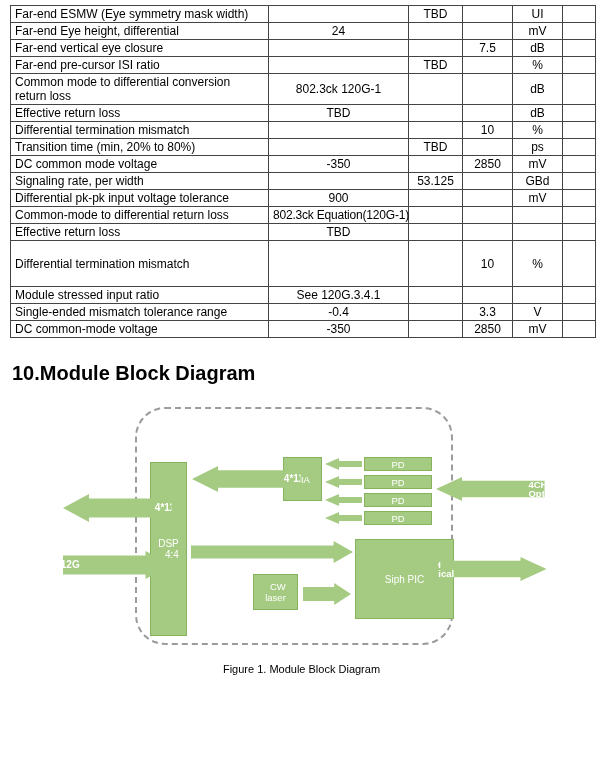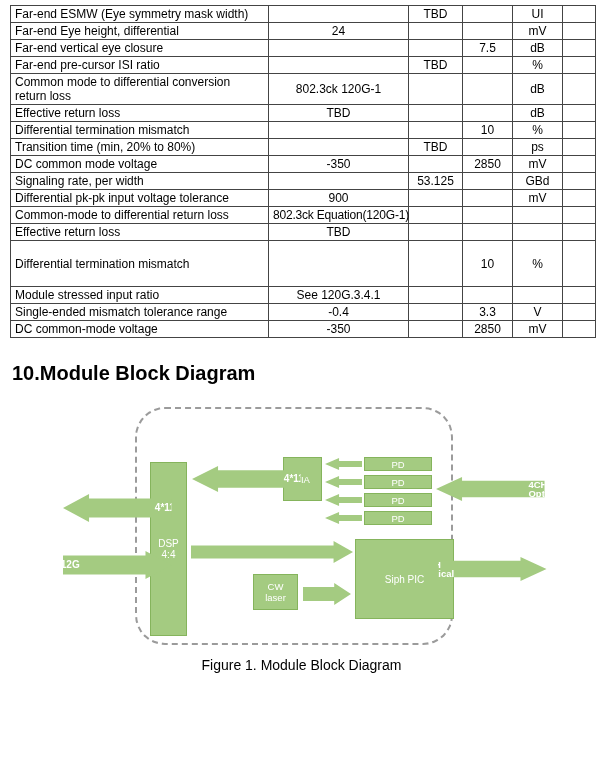--- a/index.html
+++ b/index.html
@@ -44,38 +44,38 @@
   .dashed-box {
     position: absolute; left: 135px; top: 8px; width: 318px; height: 238px;
     border: 2px dashed var(--dashGray, #999); border-radius: 30px;
   }
   .block {
     position: absolute;
     background: var(--green, #a4cb81);
     border: 1px solid var(--greenBorder, #85b45c);
     color: #fff;
     display: flex; align-items: center; justify-content: center;
-    text-align: center; font-size: 10px; line-height: 11px;
+    text-align: right; font-size: 10px; line-height: 11px;
     white-space: pre-line;
   }
   .arrow {
     position: absolute;
     background: var(--green, #a4cb81);
     color: #fff; font-weight: bold; font-size: 10px;
     display: flex; align-items: center; justify-content: center;
     line-height: 1;
   }
   .al { clip-path: polygon(0 50%, 24% 0, 24% 16%, 100% 16%, 100% 84%, 24% 84%, 24% 100%); padding-left: 18%; }
   .ar { clip-path: polygon(0 16%, 76% 16%, 76% 0, 100% 50%, 76% 100%, 76% 84%, 0 84%); padding-right: 18%; }
   .ar-long { clip-path: polygon(0 20%, 88% 20%, 88% 0, 100% 50%, 88% 100%, 88% 80%, 0 80%); }
   .ar-sm { clip-path: polygon(0 18%, 65% 18%, 65% 0, 100% 50%, 65% 100%, 65% 82%, 0 82%); }
   .al-sm { clip-path: polygon(0 50%, 38% 0, 38% 25%, 100% 25%, 100% 75%, 38% 75%, 38% 100%); }
   .fs9 { font-size: 9.5px; }
 
-  .caption { text-align: center; font-size: 14px; }
+  .caption { text-align: center; font-size: 11px; margin-top: 6px; }
 </style>
 </head>
 <body>
 
 <table class="spec">
   <colgroup>
     <col style="width:258px">
       <col style="width:140px">
       <col style="width:54px">
       <col style="width:50px">

